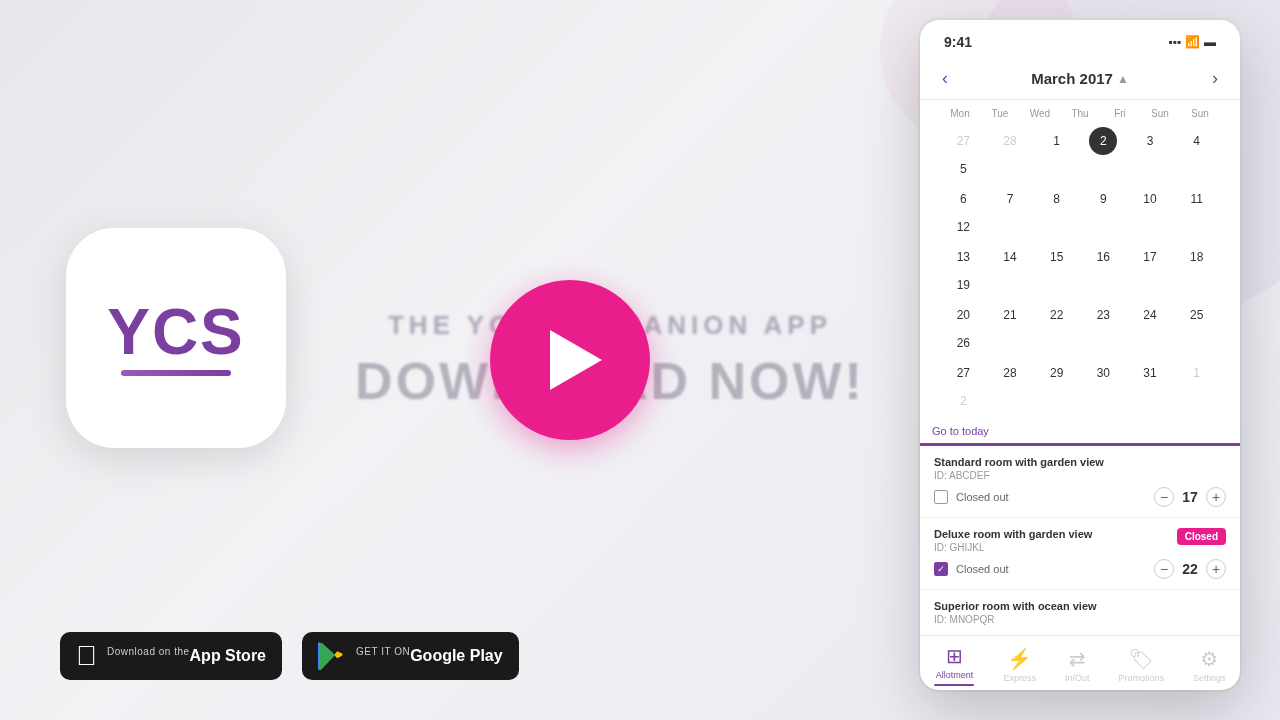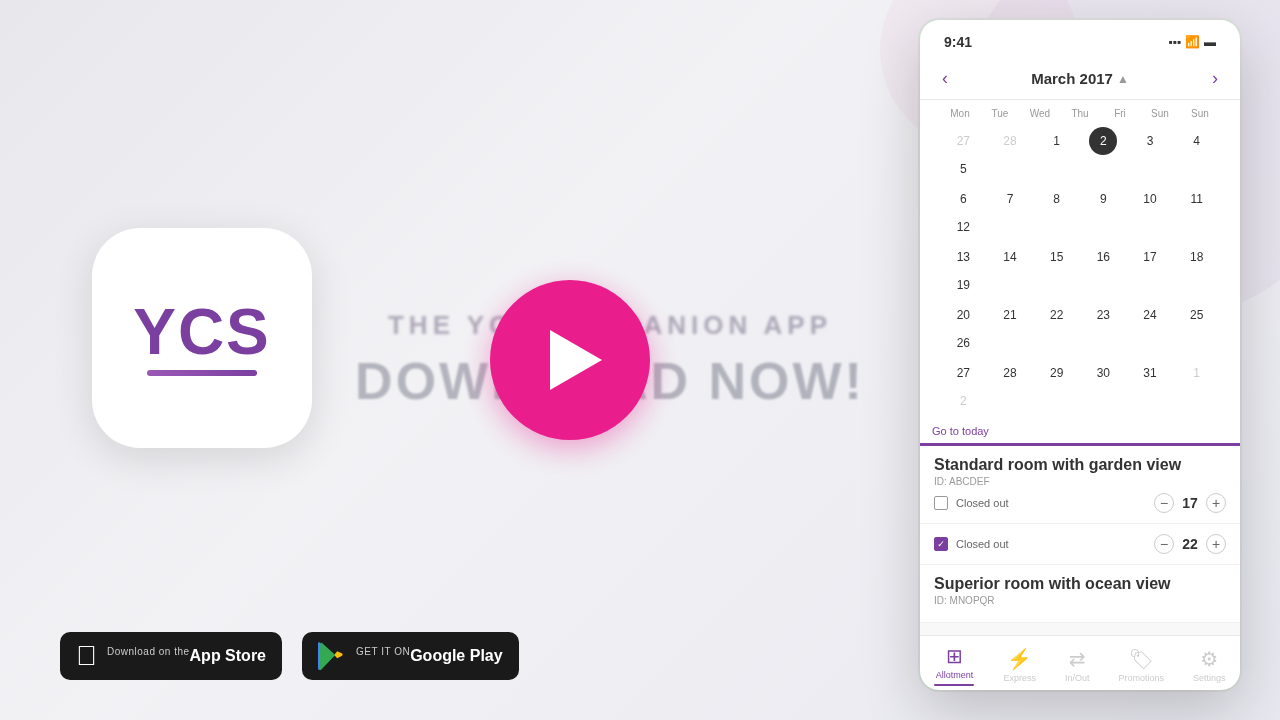--- a/index.html
+++ b/index.html
@@ -263,21 +263,21 @@
       background: #f8f8f8;
     }
 
     .room-item {
       background: white;
       border-bottom: 1px solid #f0f0f0;
       padding: 10px 14px;
     }
 
     .room-name {
-      font-size: 16px;
+      font-size: 11px;
       font-weight: 600;
       color: #333;
       margin-bottom: 2px;
       text-align: center;
     }
 
     .room-id {
       font-size: 10px;
       color: #999;
       margin-bottom: 6px;
@@ -459,21 +459,21 @@
       filter: blur(1px);
     }
   </style>
 </head>
 <body>
 
 <div class="bg"></div>
 <div class="bg-circle-1"></div>
 <div class="bg-circle-2"></div>
 
-<div class="app-icon" style="position:absolute;left:92px;top:50%;transform:translateY(-60%);">
+<div class="app-icon" style="position:absolute;left:66px;top:50%;transform:translateY(-60%);">
   <div class="app-icon-inner">
     <span class="ycs-text">YCS</span>
     <div class="ycs-underline"></div>
   </div>
 </div>
 
 <div style="position:absolute;left:60px;bottom:40px;display:flex;gap:20px;">
 
   <div class="store-btn">
     <span class="store-btn-icon"></span>
@@ -605,20 +605,27 @@
           <span class="closed-out-label">Closed out</span>
           <div class="qty-controls">
             <div class="qty-btn">−</div>
             <span class="qty-num">17</span>
             <div class="qty-btn">+</div>
           </div>
         </div>
       </div>
 
       <div class="room-item">
+        <div class="room-item-header">
+          <div>
+            <div class="room-name">Deluxe room with garden view</div>
+            <div class="room-id">ID: GHIJKL</div>
+          </div>
+          <span class="closed-badge">Closed</span>
+        </div>
         <div class="room-controls">
           <div class="checkbox-closed checked">✓</div>
           <span class="closed-out-label">Closed out</span>
           <div class="qty-controls">
             <div class="qty-btn">−</div>
             <span class="qty-num">22</span>
             <div class="qty-btn">+</div>
           </div>
         </div>
       </div>

